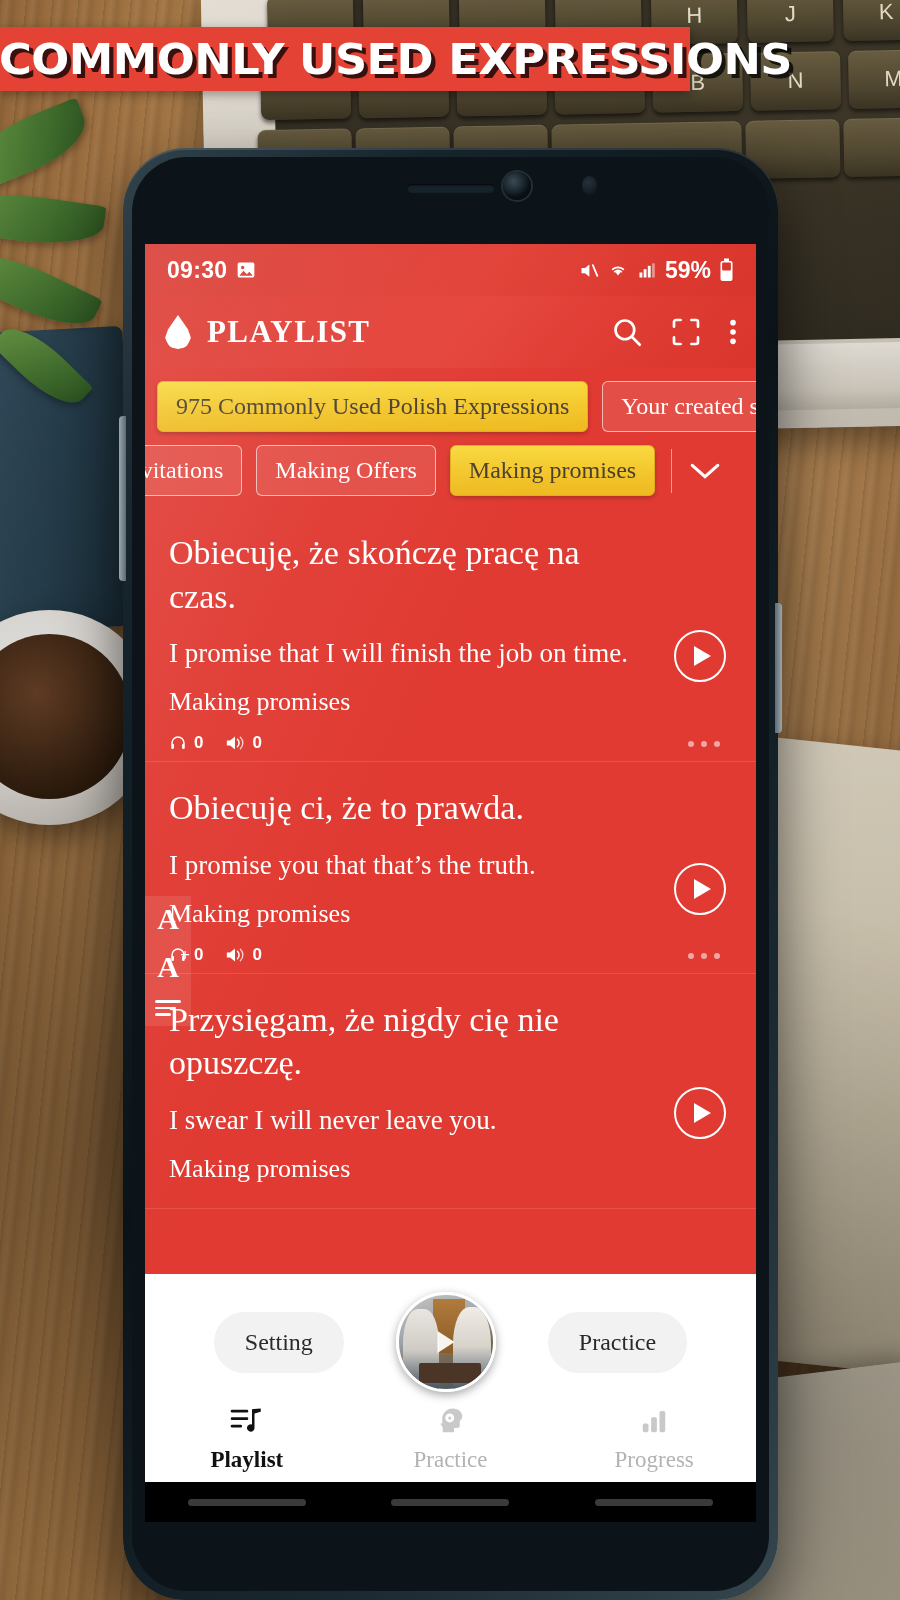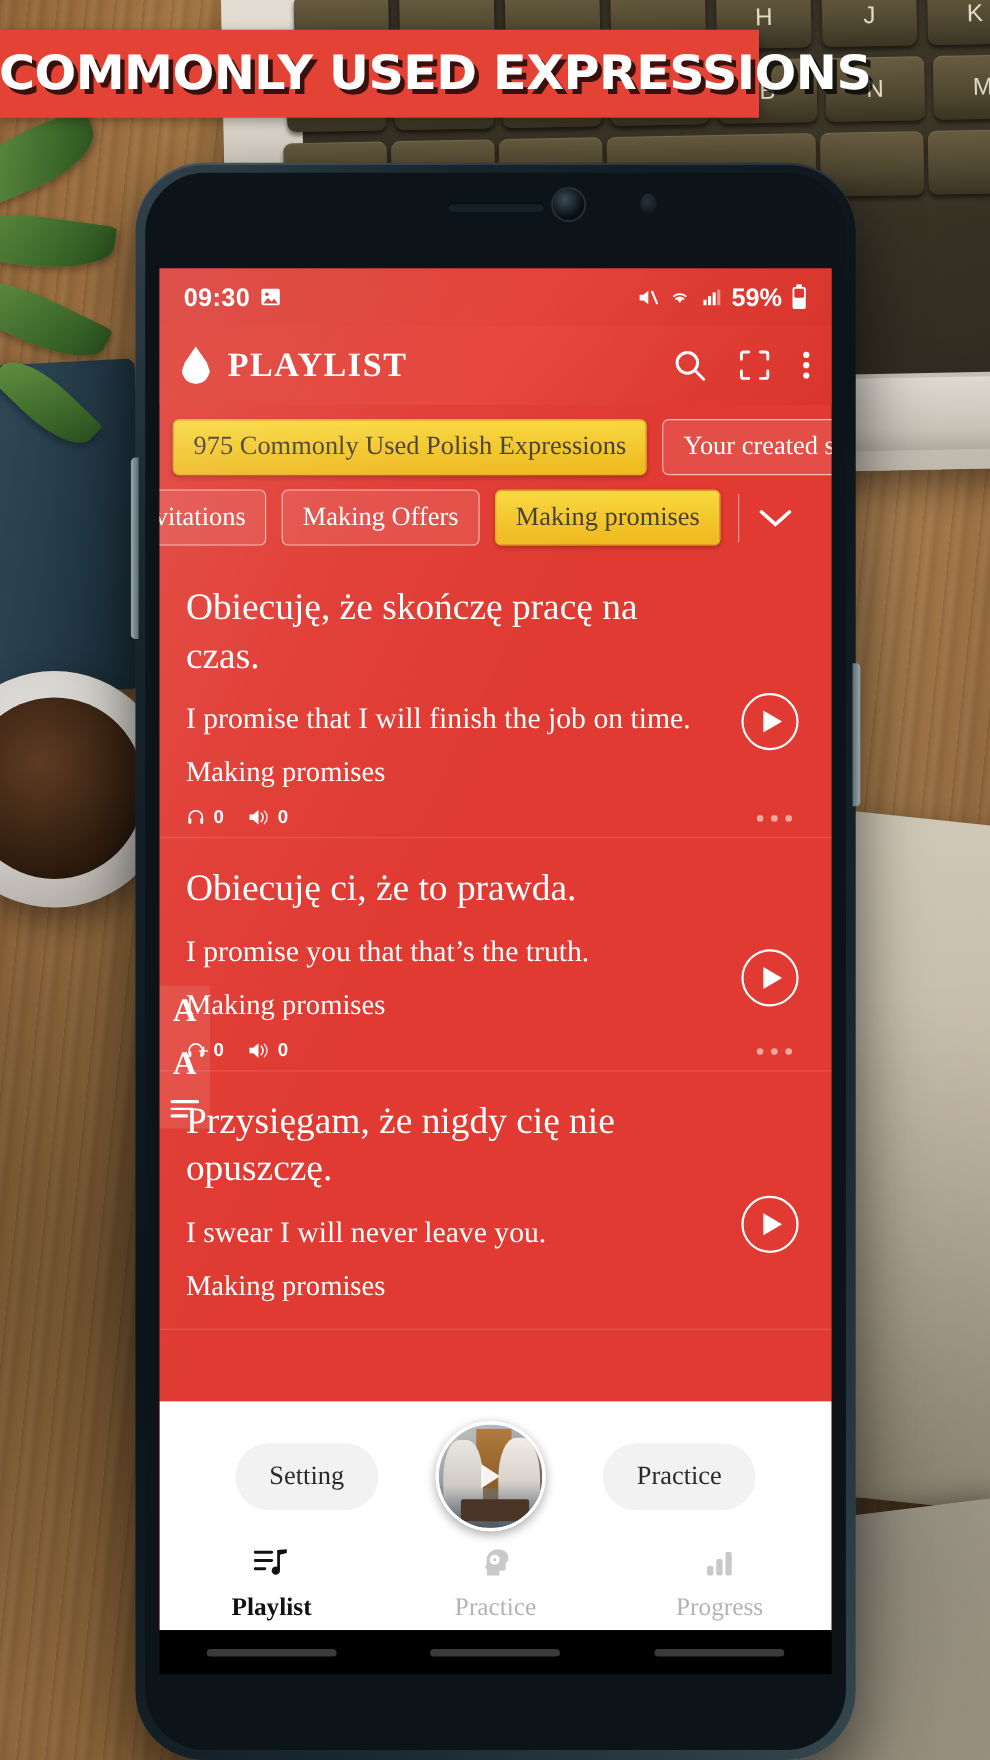--- a/index.html
+++ b/index.html
@@ -107,21 +107,21 @@
   }
   .paper-bl {
     position: absolute; right: -30px; bottom: -60px; width: 330px; height: 280px;
     background: linear-gradient(160deg, #efe6d2, #ddd0b4);
     transform: rotate(-7deg);
     box-shadow: -4px -6px 22px rgba(0,0,0,0.30);
   }
 
   
   #banner {
-    position: absolute; left: 0; top: 27px; width: 690px; height: 80px;
+    position: absolute; left: 0; top: 27px; width: 690px; height: 64px;
     background: #e34234;
     display: flex; align-items: center;
     z-index: 40;
     box-shadow: 0 3px 10px rgba(0,0,0,0.35);
   }
   #banner .btxt {
     color: #ffffff;
     font-family: "DejaVu Sans", sans-serif;
     font-weight: bold;
     font-size: 43px;

